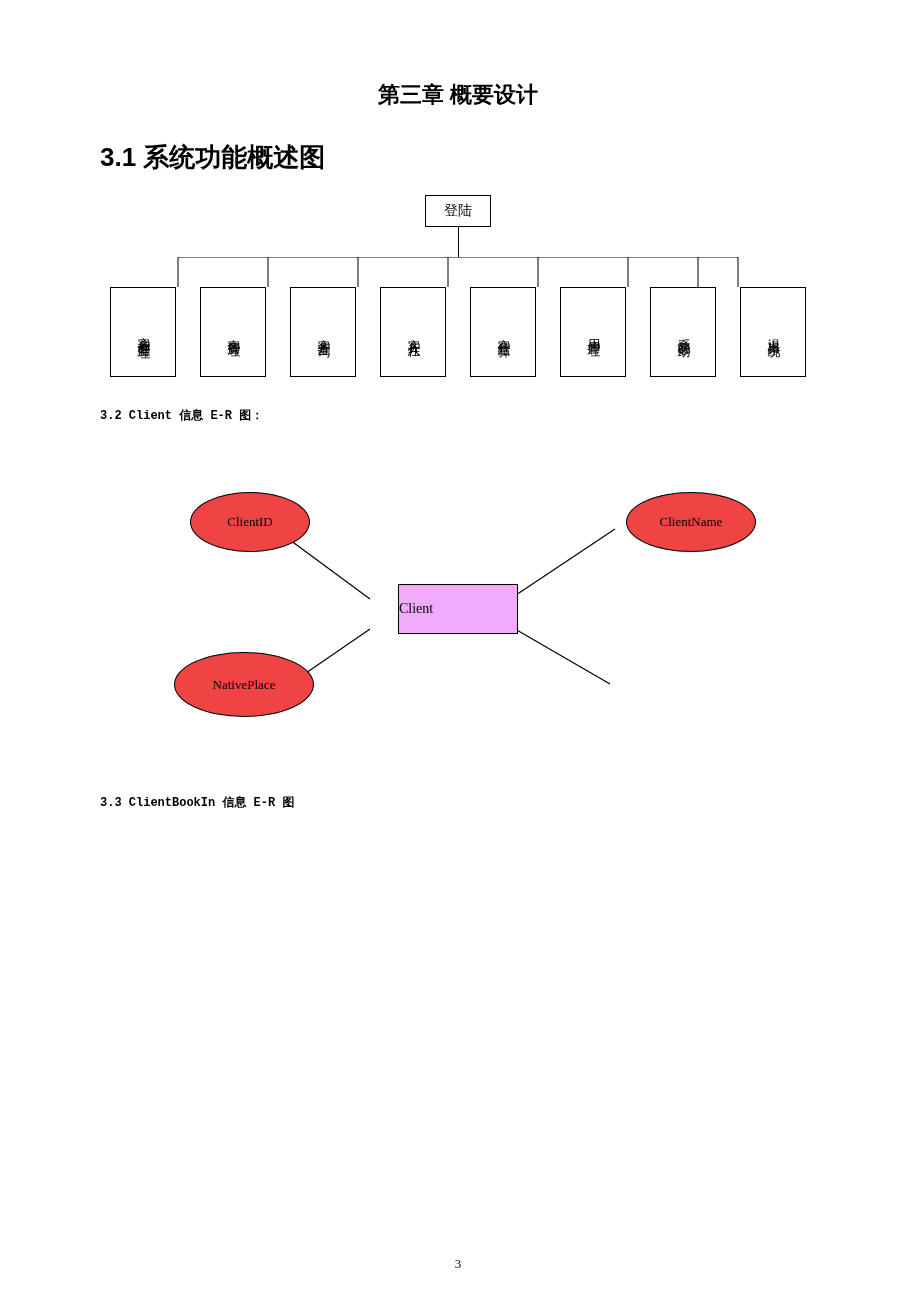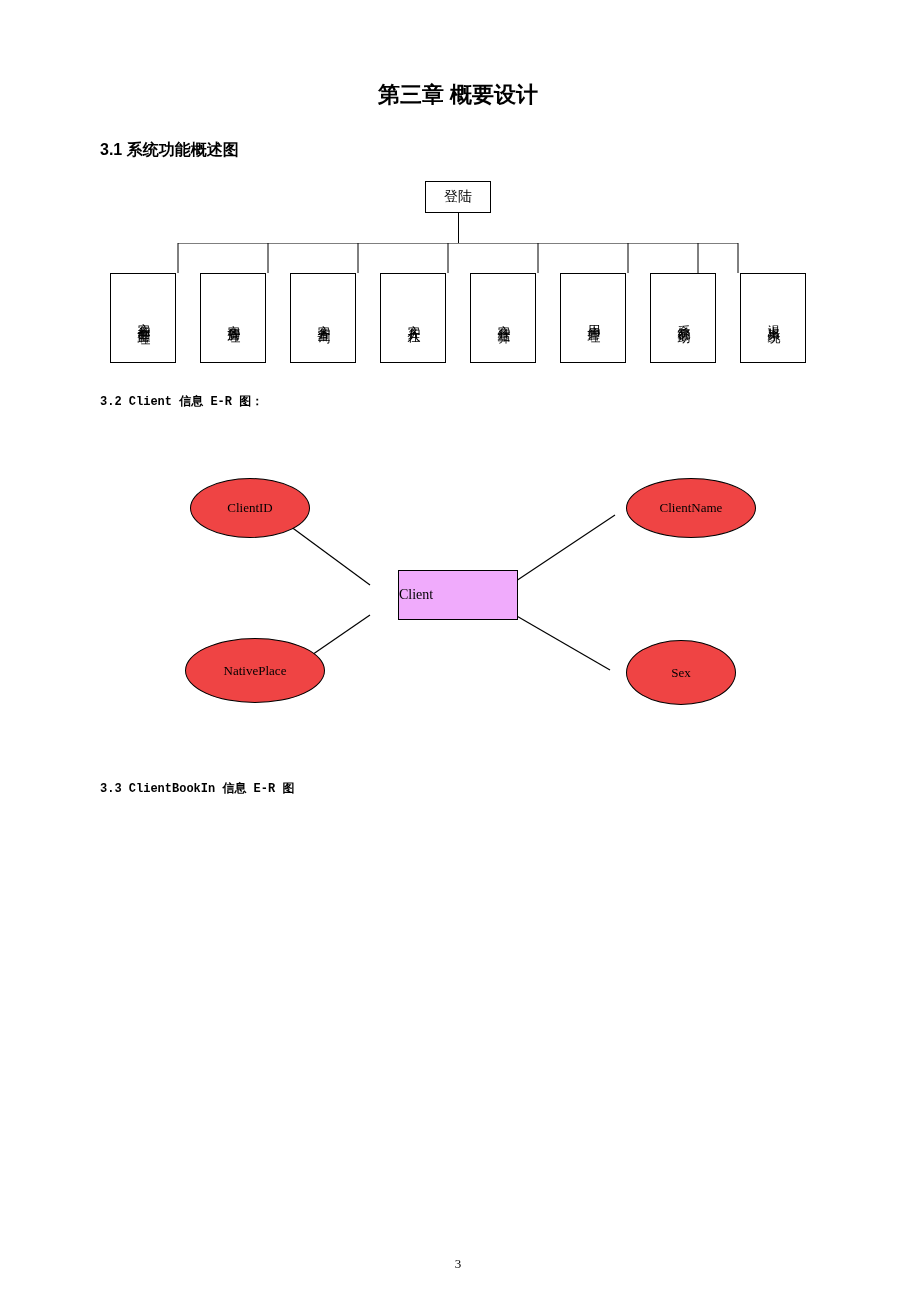--- a/index.html
+++ b/index.html
@@ -18,21 +18,21 @@
       position: relative;
     }
     .chapter-title {
       text-align: center;
       font-size: 22px;
       font-weight: bold;
       margin-bottom: 30px;
       font-family: "SimHei", "黑体", sans-serif;
     }
     .section-title {
-      font-size: 16px;
+      font-size: 26px;
       font-weight: bold;
       margin-bottom: 20px;
       font-family: "SimHei", "黑体", sans-serif;
     }
     .section-title-mono {
       font-family: "Courier New", monospace;
       font-size: 12px;
       font-weight: bold;
       margin-bottom: 20px;
     }
@@ -219,27 +219,24 @@
     </div>
 
     <div class="er-attr" style="right:60px; top:48px; width:130px; height:60px;">
       <span>ClientName</span>
     </div>
 
     <div class="er-entity" style="left:50%; top:140px; transform:translateX(-50%); width:120px; height:50px;">
       <span>Client</span>
     </div>
 
-    <div class="er-attr" style="left:85px; top:208px; width:140px; height:65px;">
+    <div class="er-attr" style="left:74px; top:208px; width:140px; height:65px;">
       <span>NativePlace</span>
     </div>
 
-    <div class="er-attr" style="right:80px; top:210px; width:110px; height:65px;">
-      <span>Sex</span>
-    </div>
   </div>
 
   <div class="section-33">
     <h2 class="section-title-mono">3.3 ClientBookIn 信息 E-R 图</h2>
   </div>
 
   <div class="page-number">3</div>
 </div>
 
 </body></html>

